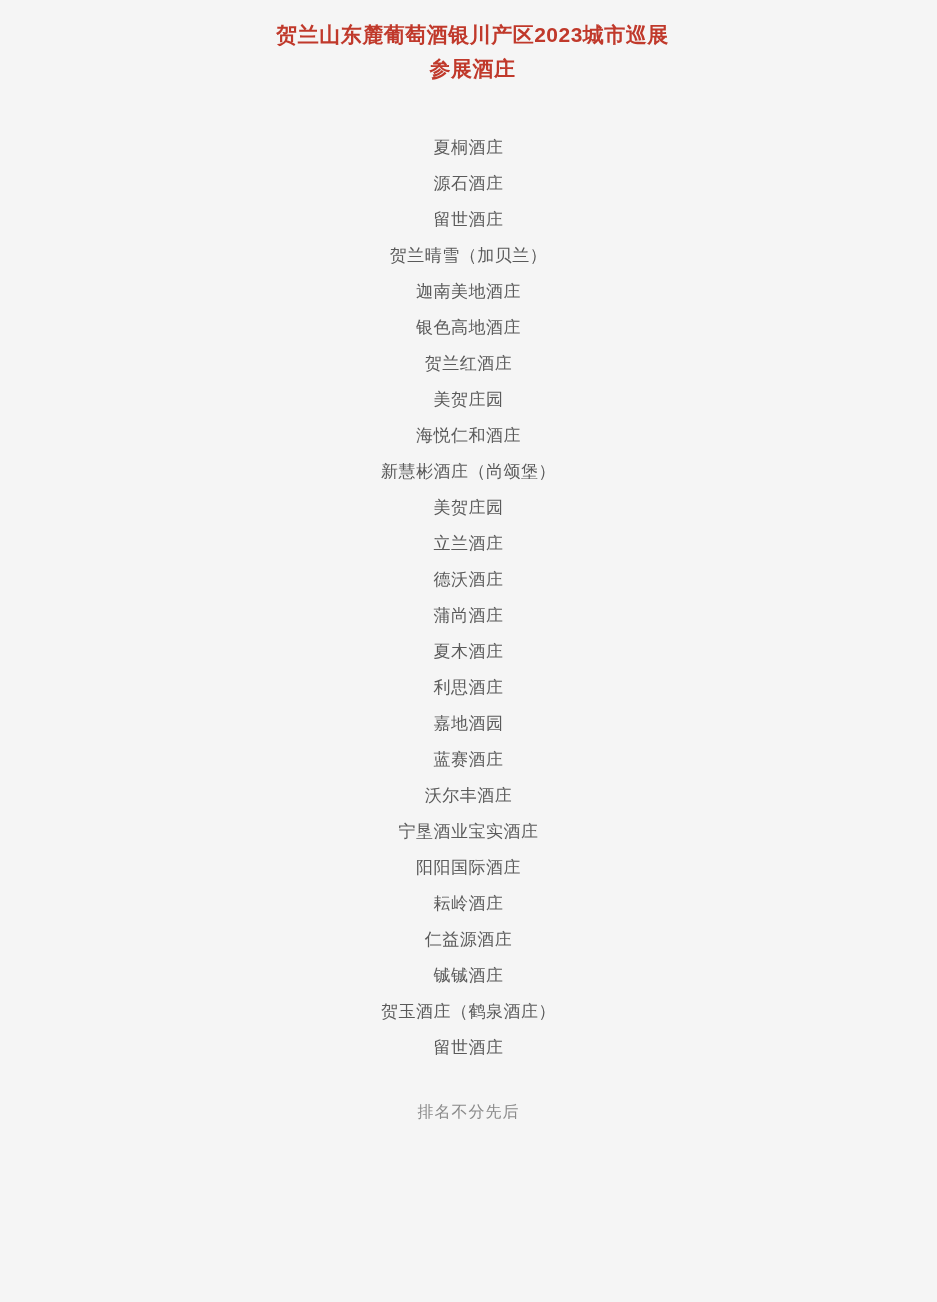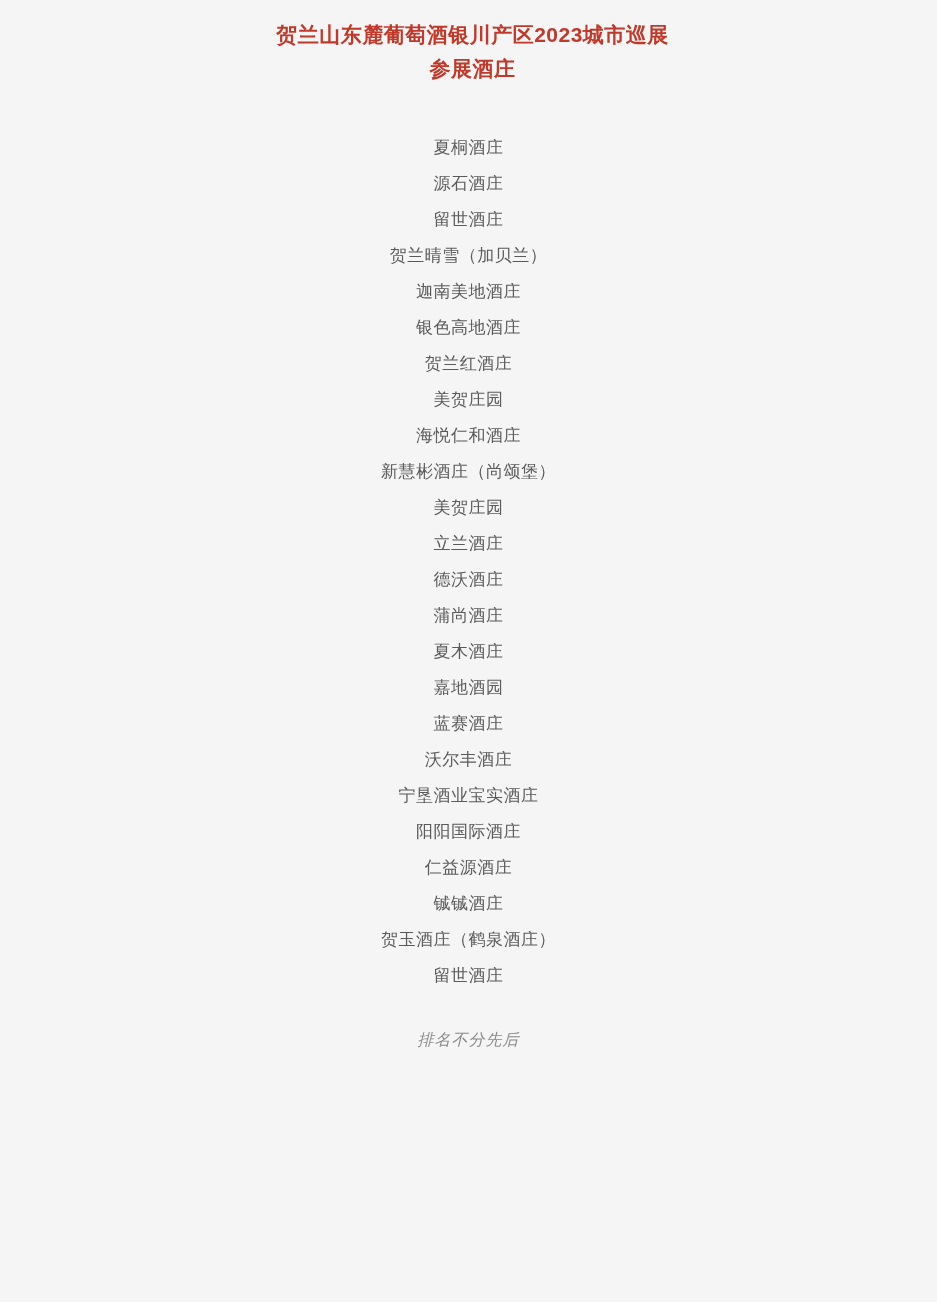--- a/index.html
+++ b/index.html
@@ -46,21 +46,20 @@
     line-height: 36px;
     color: #5a5a5a;
     letter-spacing: 0.5px;
   }
   .spacer-bottom {
     height: 36px;
   }
   .footnote {
     font-size: 16px;
     color: #8a8a8a;
-    font-style: italic;
     letter-spacing: 1px;
     text-align: center;
     padding-bottom: 24px;
   }
 </style>
 </head>
 <body>
 
 <div class="page">
 
@@ -80,25 +79,27 @@
     <div class="list-item">银色高地酒庄</div>
     <div class="list-item">贺兰红酒庄</div>
     <div class="list-item">美贺庄园</div>
     <div class="list-item">海悦仁和酒庄</div>
     <div class="list-item">新慧彬酒庄（尚颂堡）</div>
     <div class="list-item">美贺庄园</div>
     <div class="list-item">立兰酒庄</div>
     <div class="list-item">德沃酒庄</div>
     <div class="list-item">蒲尚酒庄</div>
     <div class="list-item">夏木酒庄</div>
+    <div class="list-item">利思酒庄</div>
     <div class="list-item">嘉地酒园</div>
     <div class="list-item">蓝赛酒庄</div>
     <div class="list-item">沃尔丰酒庄</div>
     <div class="list-item">宁垦酒业宝实酒庄</div>
     <div class="list-item">阳阳国际酒庄</div>
+    <div class="list-item">耘岭酒庄</div>
     <div class="list-item">仁益源酒庄</div>
     <div class="list-item">铖铖酒庄</div>
     <div class="list-item">贺玉酒庄（鹤泉酒庄）</div>
     <div class="list-item">留世酒庄</div>
   </div>
 
   <div class="spacer-bottom"></div>
 
   <div class="footnote">排名不分先后</div>
 

